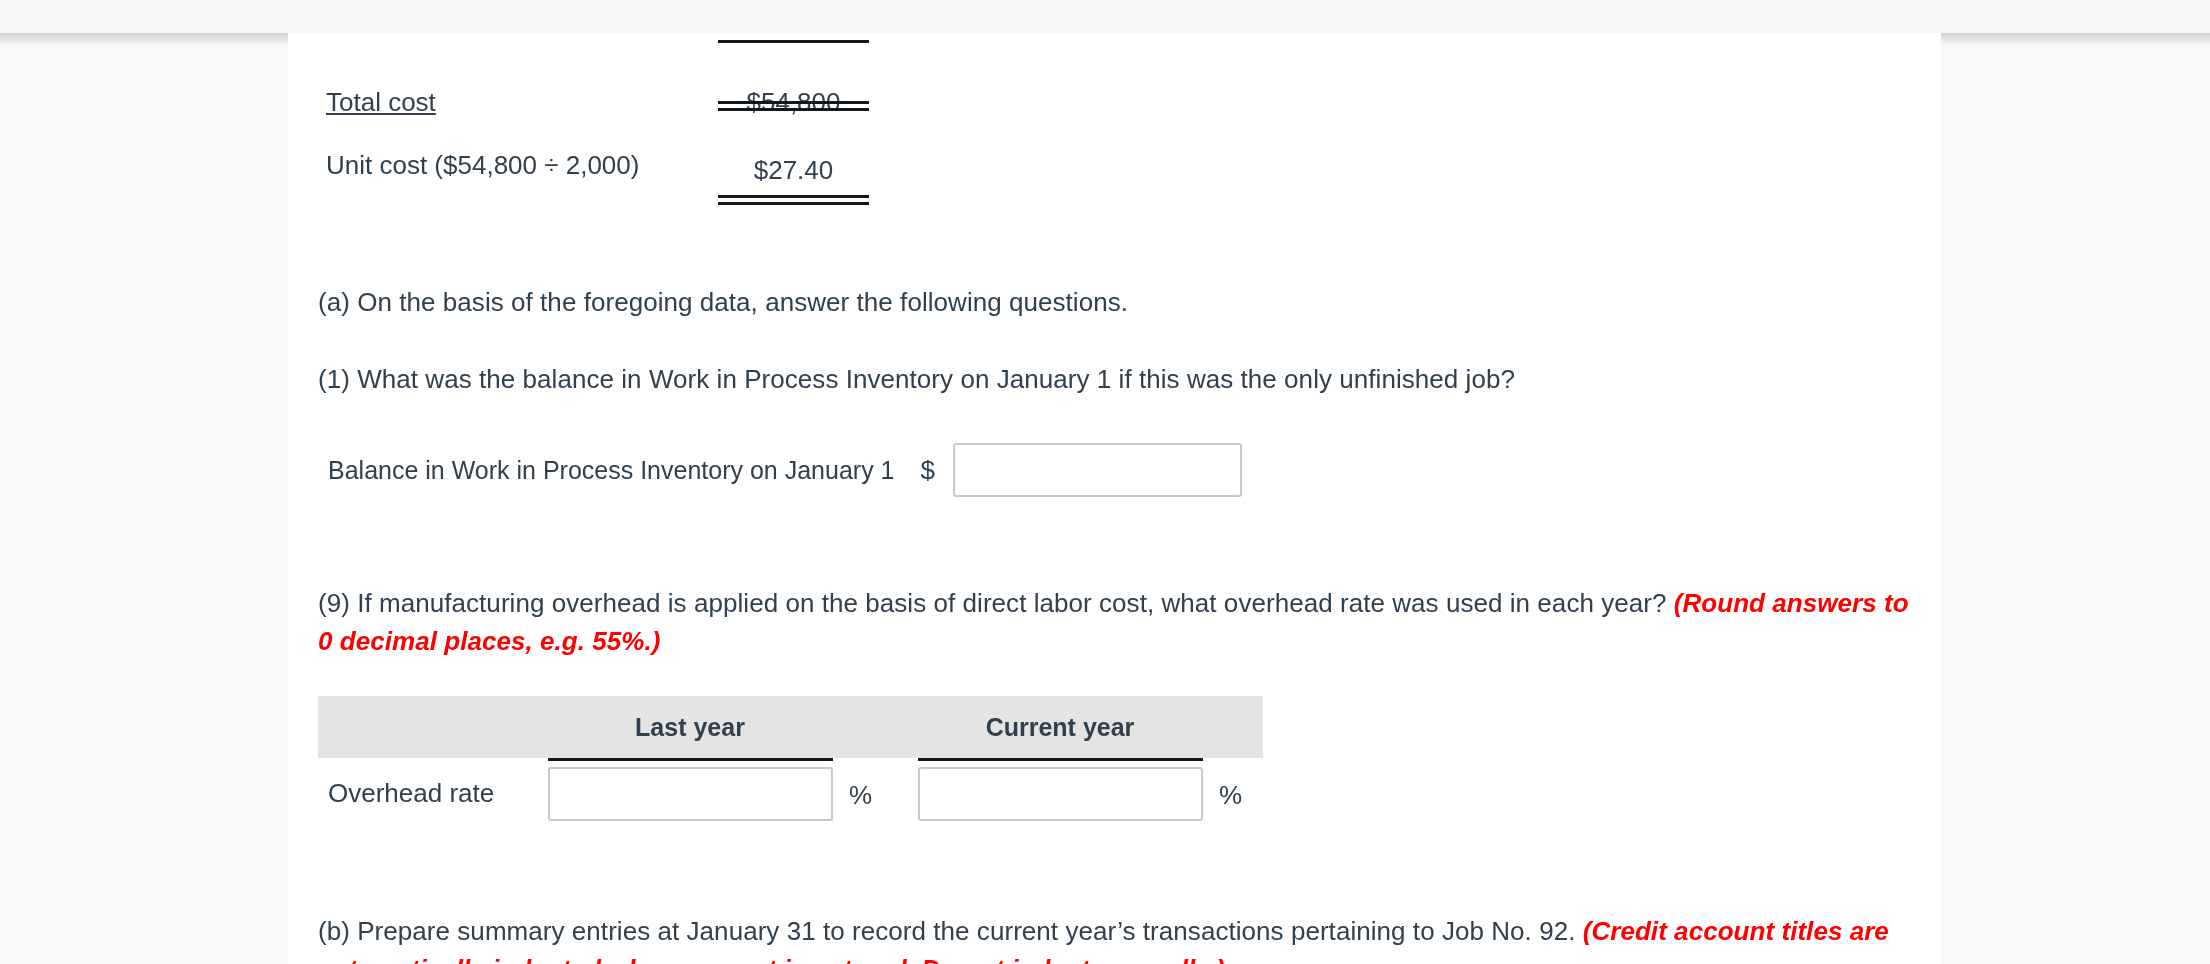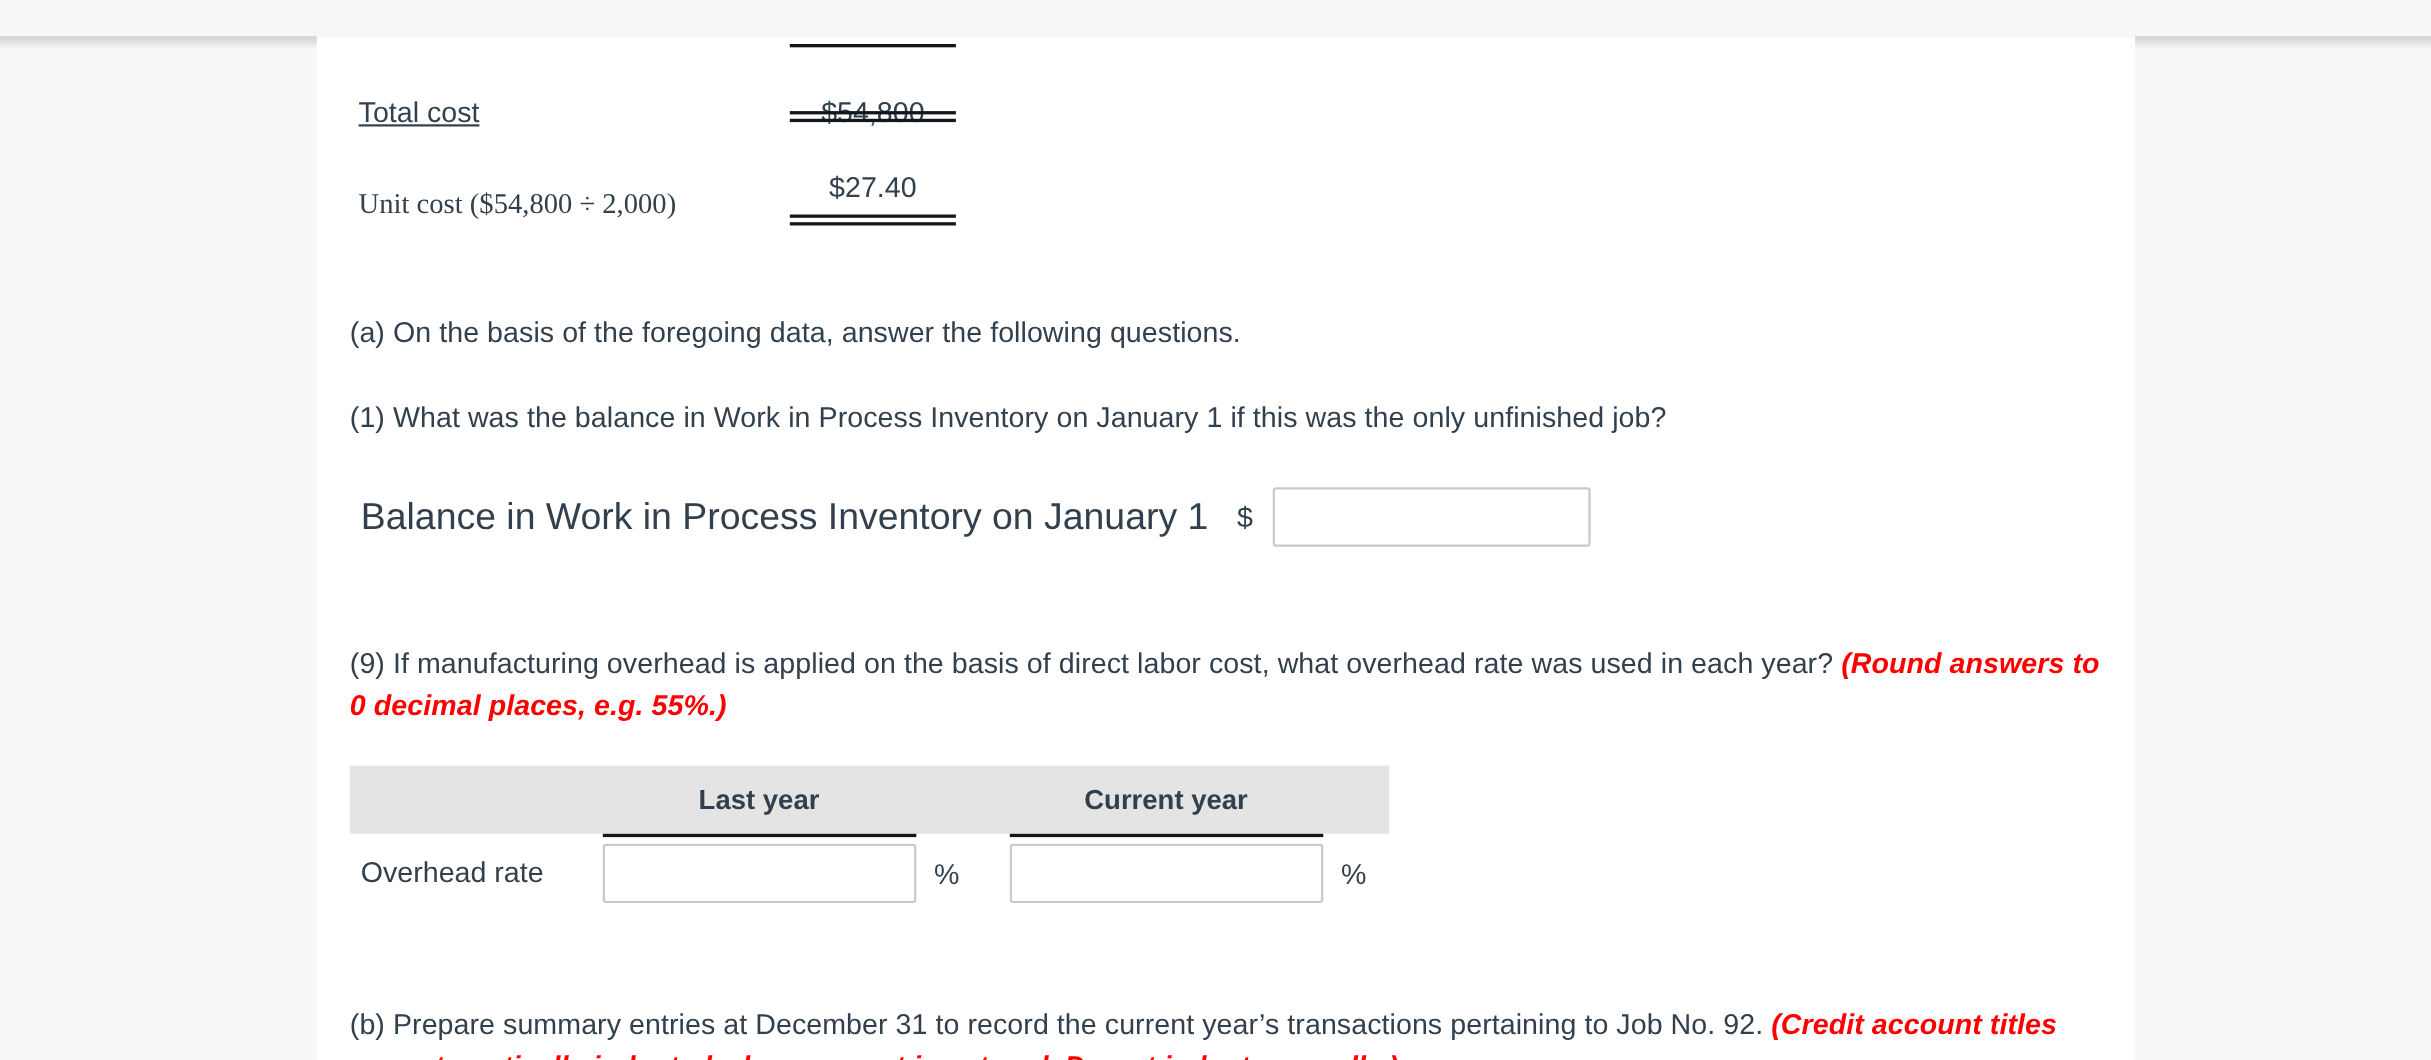--- a/index.html
+++ b/index.html
@@ -47,21 +47,21 @@
   
   .rule-dbl-2 {
     position: absolute; left: 430px; top: 162px; width: 151px; height: 3px; background: #13161a;
   }
   .rule-dbl-2b {
     position: absolute; left: 430px; top: 169px; width: 151px; height: 3px; background: #13161a;
   }
 
   .txt-total-label { position: absolute; left: 38px; top: 54px; font-size: 26px; color: #32404e; text-decoration: underline; }
   .txt-total-value { position: absolute; left: 430px; top: 54px; width: 151px; text-align: center; font-size: 26px; color: #32404e; }
-  .txt-unit-label  { position: absolute; left: 38px; top: 138px; font-size: 26px; color: #32404e; font-family: Liberation Serif, serif; }
+  .txt-unit-label  { position: absolute; left: 38px; top: 117px; font-size: 26px; color: #32404e; }
   .txt-unit-value  { position: absolute; left: 430px; top: 122px; width: 151px; text-align: center; font-size: 26px; color: #32404e; }
 
   
   .q {
     position: absolute; font-size: 26px; color: #32404e; line-height: 38px;
     letter-spacing: 0.05px;
   }
   .q-a  { left: 30px; top: 250px; width: 1600px; }
   .q-1  { left: 30px; top: 327px; width: 1600px; }
   .q-2  { left: 30px; top: 551px; width: 1595px; }
@@ -69,21 +69,21 @@
 
   .red {
     color: #ff0000; font-weight: bold; font-style: italic;
   }
 
   
   .balance-row {
     position: absolute; left: 40px; top: 410px;
     display: flex; align-items: center;
   }
-  .balance-label { font-size: 34px; color: #32404e; white-space: nowrap; text-align: right; }
+  .balance-label { font-size: 25px; color: #32404e; white-space: nowrap; text-align: right; }
   .dollar-sign { font-size: 26px; color: #32404e; margin-left: 26px; margin-right: 18px; }
   .field {
     width: 289px; height: 54px;
     border: 2px solid #c9c9c9; border-radius: 3px;
     background: #fff; outline: none;
     font-size: 24px; color: #32404e;
     padding: 0 10px;
     font-family: "Liberation Sans", sans-serif;
   }
 
@@ -182,18 +182,18 @@
           </span>
           <span class="pct pct-1">%</span>
           <span class="oh-input-2">
             <input class="field-oh" type="text" placeholder="" style="">
           </span>
           <span class="pct pct-2">%</span>
         </div>
       </div>
 
       <div class="q q-b">
-        <span>(b) Prepare summary entries at December 31 to record the current year’s transactions pertaining to Job No. 92. </span><span class="red">(Credit account titles are automatically indented when amount is entered. Do not indent manually.)</span>
+        <span>(b) Prepare summary entries at January 31 to record the current year’s transactions pertaining to Job No. 92. </span><span class="red">(Credit account titles are automatically indented when amount is entered. Do not indent manually.)</span>
       </div>
 
     </div>
   </div>
 </div>
 
 </body></html>

